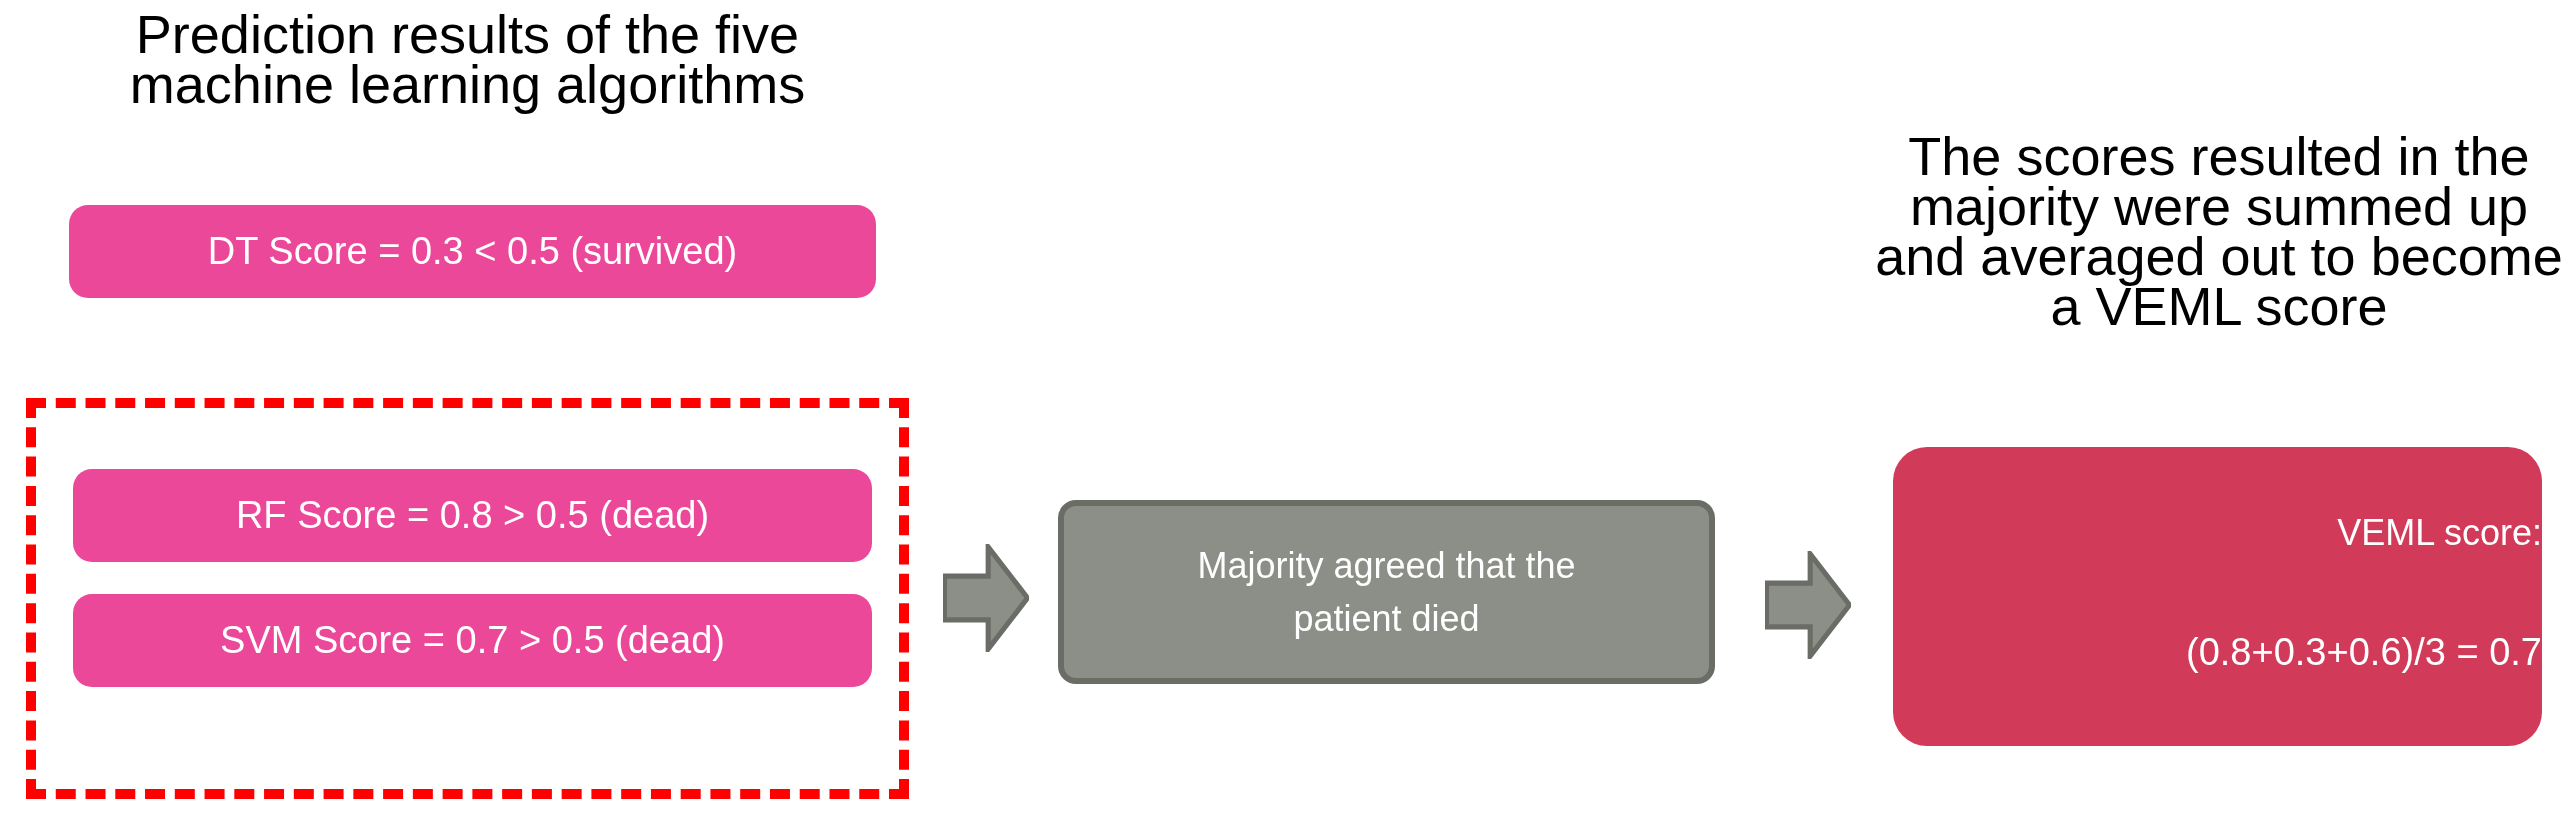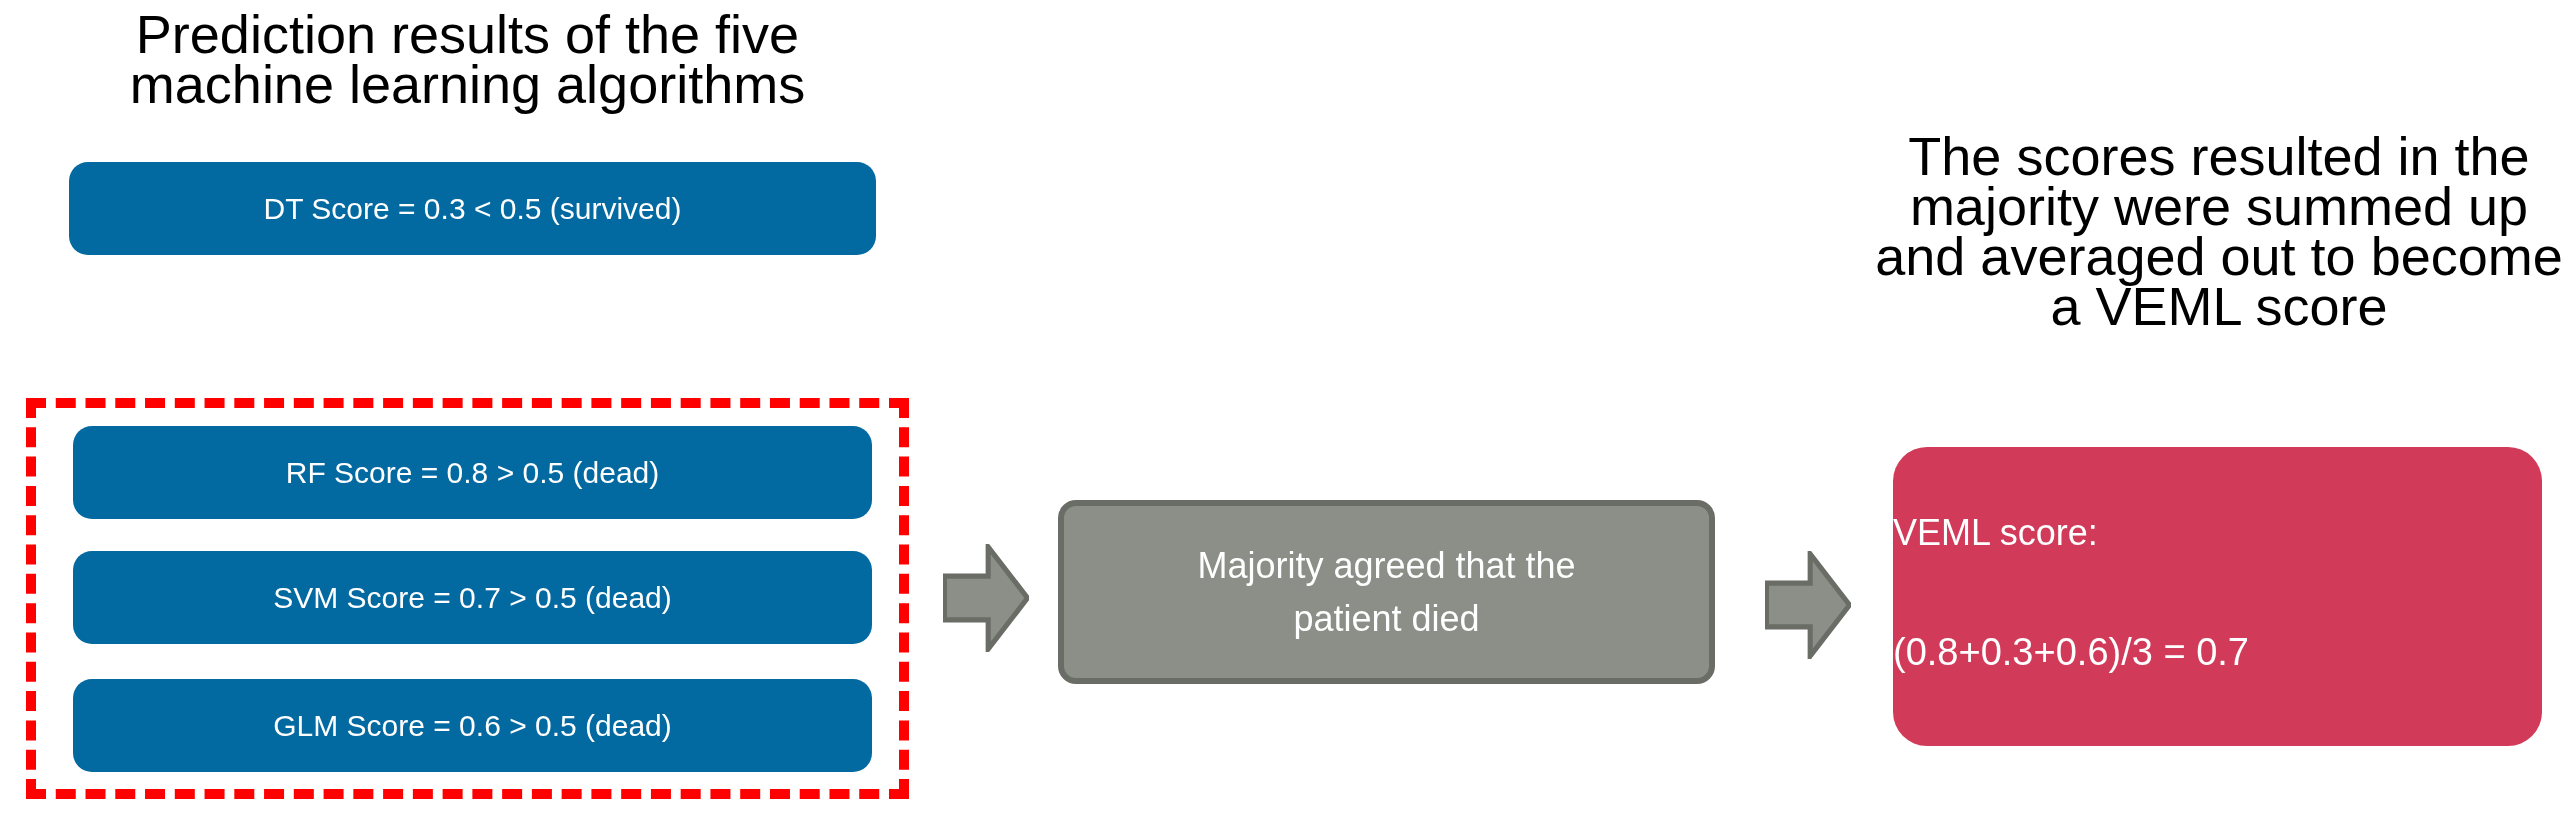--- a/index.html
+++ b/index.html
@@ -35,29 +35,30 @@
   }
   #right-heading {
     left: 1803px;
     top: 131px;
     width: 832px;
   }
 
   
   .score-box {
     position: absolute;
-    background: #0369a1;
+    background: #ec4899;
     border-radius: 19px;
     color: #ffffff;
-    font-size: 30px;
+    font-size: 38px;
     line-height: 93px;
     height: 93px;
     text-align: center;
     white-space: nowrap;
     box-sizing: border-box;
+    margin-top: 43px;
   }
   #score-box-0 { left: 69px;  top: 162px; width: 807px; }
   #score-box-1 { left: 69px;  top: 291px; width: 807px; }
   #score-box-2 { left: 73px; top: 426px; width: 799px; }
   #score-box-3 { left: 73px; top: 551px; width: 799px; }
   #score-box-4 { left: 73px; top: 679px; width: 799px; }
 
   
   #dashed-highlight {
     position: absolute;
@@ -104,21 +105,21 @@
   #veml-box {
     position: absolute;
     left: 1893px;
     top: 447px;
     width: 649px;
     height: 299px;
     background: #d13a58;
     border-radius: 34px;
     box-sizing: border-box;
     color: #ffffff;
-    text-align: left;
+    text-align: right;
     padding-left: 36px;
   }
   #veml-title {
     position: absolute;
     left: 0;
     top: 63px;
     width: 100%;
     font-size: 36px;
     line-height: 45px;
   }
@@ -144,21 +145,20 @@
 and averaged out to become
 a VEML score</div>
 
   <div class="score-box" id="score-box-0">DT Score = 0.3 &lt; 0.5 (survived)</div>
 
 
   <div class="score-box" id="score-box-2">RF Score = 0.8 &gt; 0.5 (dead)</div>
 
   <div class="score-box" id="score-box-3">SVM Score = 0.7 &gt; 0.5 (dead)</div>
 
-  <div class="score-box" id="score-box-4">GLM Score = 0.6 &gt; 0.5 (dead)</div>
 
   <div id="dashed-highlight"></div>
 
   <div class="block-arrow" id="arrow-1">
     <svg viewBox="0 0 118 148" width="86" height="108">
       <polygon points="2,44 62,44 62,4 116,74 62,144 62,104 2,104" fill="#8c8e88" stroke="#6a6c66" stroke-width="7" stroke-linejoin="miter"></polygon>
     </svg>
   </div>
 
   <div id="majority-box">Majority agreed that the

